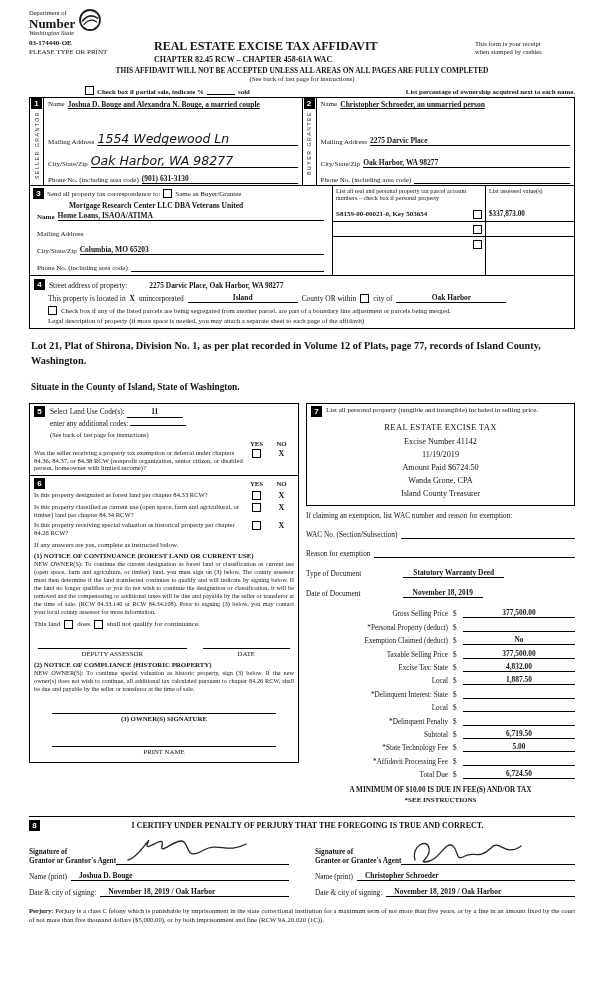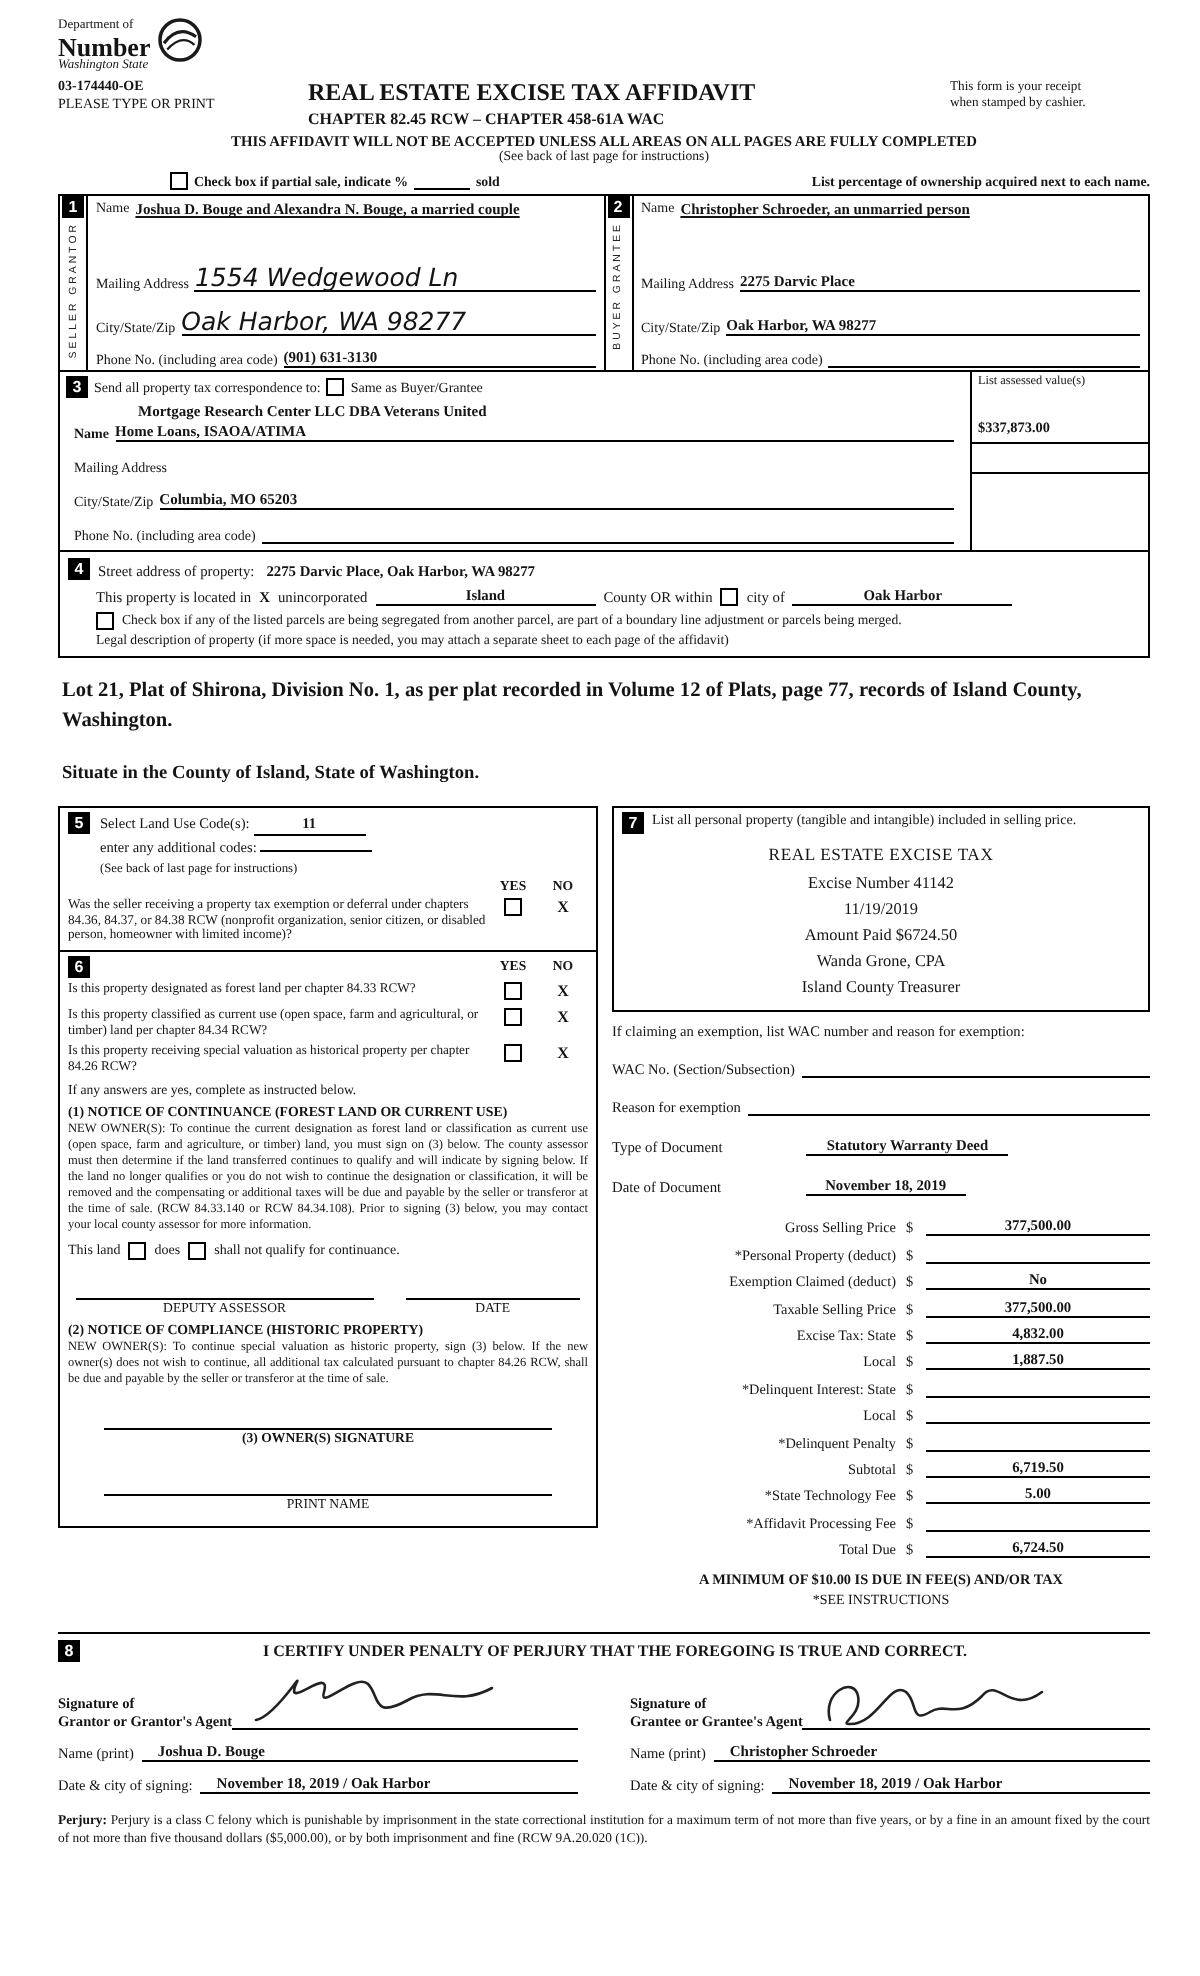--- a/index.html
+++ b/index.html
@@ -60,21 +60,21 @@
   .s3-right{width:88px;border-left:1px solid #000;display:flex;flex-direction:column;}
   .s3-head{font-size:6.2px;line-height:1.15;padding:1px 3px;height:21px;box-sizing:border-box;}
   .s3-cell{display:flex;align-items:center;height:14px;padding:0 3px;font-size:7.2px;border-bottom:1px solid #000;}
   .s3-cell.last{border-bottom:none;}
   .s3-cell .cb{margin-left:auto;}
   .s3-parcel{font-size:7px;font-weight:bold;}
 
   
   .s4{border:1.3px solid #000;border-top:none;padding:3px 4px 2px;}
   .s4-row{display:flex;align-items:flex-end;gap:4px;margin-bottom:3px;font-size:7.4px;}
-  .s4-street{margin-left:2px;text-align:center;}
+  .s4-street{margin-left:18px;text-align:center;}
   .s4-ind{margin-left:14px;}
   .small2{font-size:6.8px;align-items:center;margin-bottom:2px;}
 
   
   .legal{padding:10px 2px 6px;}
   .legal-main{margin:0;font-size:10.3px;font-weight:bold;line-height:1.4;}
   .legal-situate{margin:14px 0 0;font-size:9.3px;font-weight:bold;}
 
   
   .cols{display:flex;margin-top:5px;align-items:flex-start;}
@@ -118,21 +118,21 @@
   .wac-row{display:flex;align-items:flex-end;font-size:7.3px;margin-top:9px;}
   .wac-row .fl{flex:1;border-bottom:1px solid #000;height:9px;margin-left:4px;}
   .doc-row{display:flex;align-items:flex-end;font-size:7.4px;margin-top:10px;gap:36px;}
   .dv{font-weight:bold;border-bottom:1px solid #000;padding:0 10px;margin-left:6px;}
   .money{margin-top:10px;}
   .mrow{display:flex;align-items:flex-end;margin-bottom:3.4px;font-size:7.2px;}
   .mlabel{width:142px;text-align:right;padding-right:5px;flex:0 0 auto;}
   .mdollar{width:10px;flex:0 0 auto;}
   .mline{flex:1;border-bottom:1px solid #000;text-align:center;font-weight:bold;font-size:7.4px;padding:0 2px;min-height:9px;}
   .minnote{text-align:center;font-size:7.2px;margin-top:7px;font-weight:bold;}
-  .seeinstr{text-align:center;font-size:7px;margin-top:2px;font-weight:normal;}
+  .seeinstr{text-align:center;font-size:7px;margin-top:2px;font-weight:bold;}
 
   
   .s8{margin-top:12px;border-top:1.5px solid #000;padding-top:3px;}
   .s8-head{display:flex;align-items:center;}
   .s8-certify{flex:1;text-align:center;font-size:8px;font-weight:bold;}
   .s8-cols{display:flex;gap:26px;margin-top:2px;}
   .s8-col{flex:1;min-width:0;}
   .sigrow{display:flex;align-items:flex-end;height:32px;}
   .siglabel{font-size:7.3px;font-weight:bold;line-height:1.25;flex:0 0 auto;}
   .sigline{flex:1;border-bottom:1px solid #000;height:100%;position:relative;}
@@ -258,20 +258,33 @@
       </div>
       <div class="pf-row addr2-row">
         <span class="pf-label">City/State/Zip</span>
         <span class="pf-line">Columbia, MO 65203</span>
       </div>
       <div class="pf-row addr2-row">
         <span class="pf-label">Phone No. (including area code)</span>
         <span class="pf-line"></span>
       </div>
     </div>
+    <div class="s3-mid">
+      <div class="s3-head">List all real and personal property tax parcel account numbers – check box if personal property</div>
+      <div class="s3-cell">
+        <span class="s3-parcel">S8159-00-00021-0, Key 503654</span>
+        <span class="cb"></span>
+      </div>
+      <div class="s3-cell">
+          <span class="cb"></span>
+        </div>
+      <div class="s3-cell last">
+          <span class="cb"></span>
+        </div>
+    </div>
     <div class="s3-right">
       <div class="s3-head">List assessed value(s)</div>
       <div class="s3-cell b">$337,873.00</div>
       <div class="s3-cell"></div>
       <div class="s3-cell last"></div>
     </div>
   </section>
 
   <section class="s4">
     <div class="s4-row">

